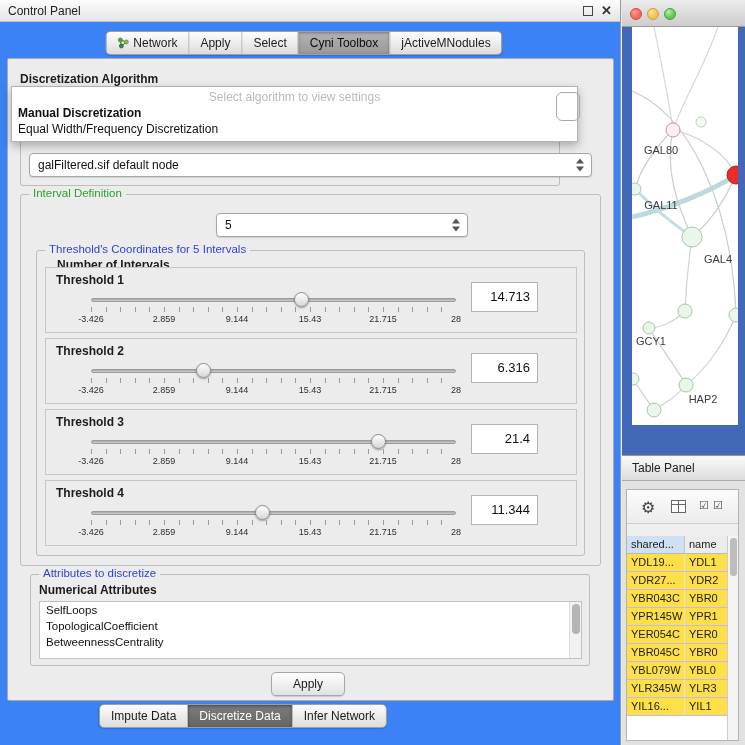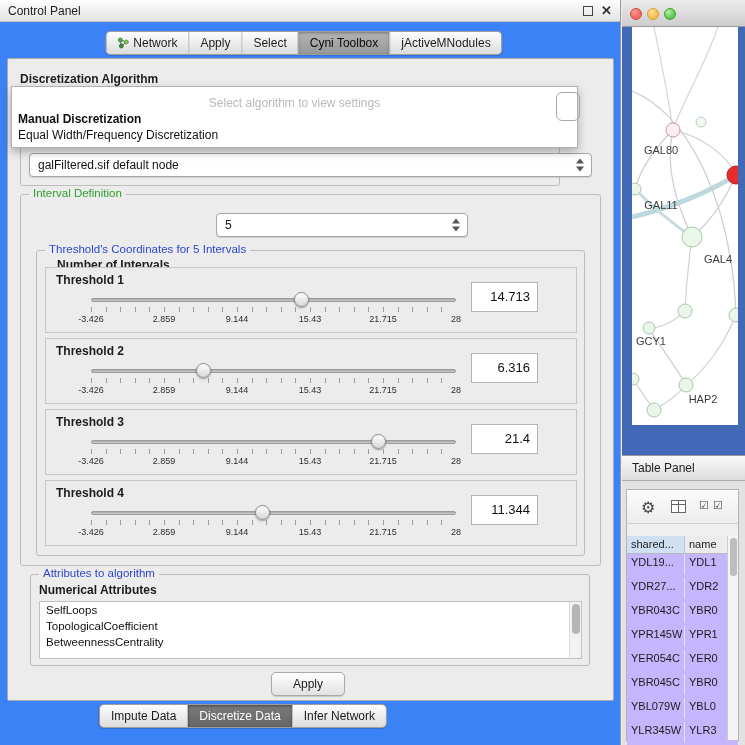--- a/index.html
+++ b/index.html
@@ -26,21 +26,21 @@
   .seg.sel-bottom { background:linear-gradient(#7b7b7b,#666); color:#fff; box-shadow:inset 0 1px 3px rgba(0,0,0,.45); }
   .top-tabs { top:31px; left:50%; transform:translateX(-50%); margin-left:-6px; }
   .bottom-tabs { top:704px; left:50%; transform:translateX(-50%); margin-left:-67px; }
 
   
   .main-panel { left:7px; top:58px; width:607px; height:643px; border:1px solid #a9a9a9; border-radius:2px; background:#ececec; }
 
   .algo-label { left:12px; top:13px; font-weight:bold; font-size:12px; z-index:1; }
   .combo-ghost { left:548px; top:33px; width:24px; height:29px; border:1px solid #a8a8a8; border-radius:6px; z-index:6; }
   .popup { left:3px; top:27px; width:567px; background:#fff; border:1px solid #b2b2b2; box-shadow:0 4px 9px rgba(0,0,0,.28); z-index:5; }
-  .popup-placeholder { text-align:center; color:#b9b9b9; font-size:12px; padding:9px 0 1px; }
+  .popup-placeholder { text-align:center; color:#b9b9b9; font-size:12px; padding:3px 0 1px; }
   .popup-opt { padding:1px 6px; font-size:12px; color:#111; }
   .popup-opt.bold { font-weight:bold; }
   .popup-opt.last { padding-bottom:5px; }
 
   .groupbox { border:1px solid #bdbdbd; border-radius:3px; }
   .group-label { position:absolute; top:-8px; left:8px; background:#ececec; padding:0 4px; font-size:11.5px; color:#1a1a1a; }
   .group-label.green { color:#2fa12f; }
   .group-label.blue  { color:#2d46cf; }
 
   .g-tabledata { left:12px; top:80px; width:540px; height:47px; }
@@ -94,21 +94,21 @@
   .gear { left:14px; font-size:16px; }
   .cols-icon { left:44px; top:10px; width:15px; height:13px; border:1px solid #666; background:#fff; }
   .cols-icon:before { content:""; position:absolute; left:6px; top:0; width:1px; height:100%; background:#666; }
   .cols-icon:after  { content:""; position:absolute; left:0; top:3px; width:100%; height:1px; background:#666; }
   .check { font-size:11px; top:9px; }
   .check.c1 { left:72px; } .check.c2 { left:86px; }
   .tp-table { position:absolute; left:0; top:46px; width:100%; bottom:0; background:#fff; }
   .tp-header { display:flex; height:18px; font-size:11px; line-height:17px; border-bottom:1px solid #b9b9b9; }
   .th1 { width:58px; background:#cfe0f2; border-right:1px solid #b6c8dc; padding-left:4px; overflow:hidden; white-space:nowrap; }
   .th2 { flex:1; background:#ececec; padding-left:4px; overflow:hidden; white-space:nowrap; }
-  .t-row { display:flex; height:24px; font-size:11px; line-height:17px; border-bottom:3px solid #c4b5fd; background:#c4b5fd; }
+  .t-row { display:flex; height:18px; font-size:11px; line-height:17px; border-bottom:1px solid #c4b5fd; background:#fde047; }
   .td1 { width:58px; border-right:1px solid #e4e4e4; padding-left:4px; overflow:hidden; white-space:nowrap; }
   .td2 { flex:1; padding-left:4px; overflow:hidden; white-space:nowrap; }
   .tp-scroll { position:absolute; right:0; top:46px; bottom:0; width:11px; background:#f4f4f4; border-left:1px solid #ccc; }
   .tp-scroll .vthumb { position:absolute; left:2px; top:2px; width:7px; height:38px; background:#bdbdbd; border-radius:3px; }
 
   .net-icon-svg { display:inline-block; }
 </style>
 </head>
 <body>
 
@@ -243,21 +243,21 @@
                 <span class="tick-label" style="left: 80.0006%;">21.715</span>
                 <span class="tick-label" style="left: 100%;">28</span>
               </div>
           </div>
           <div class="thr-value">11.344</div>
         </div>
       </div>
     </div>
 
     <div class="abs groupbox g-attrs">
-      <span class="group-label blue">Attributes to algorithm</span>
+      <span class="group-label blue">Attributes to discretize</span>
       <div class="abs lbl-numattr">Numerical Attributes</div>
       <div class="abs attr-list">
         <div class="vscroll">
             <div class="vthumb"></div>
           </div>
       <div class="list-item">SelfLoops</div>
           <div class="list-item">TopologicalCoefficient</div>
           <div class="list-item">BetweennessCentrality</div>
         </div>
     </div>

